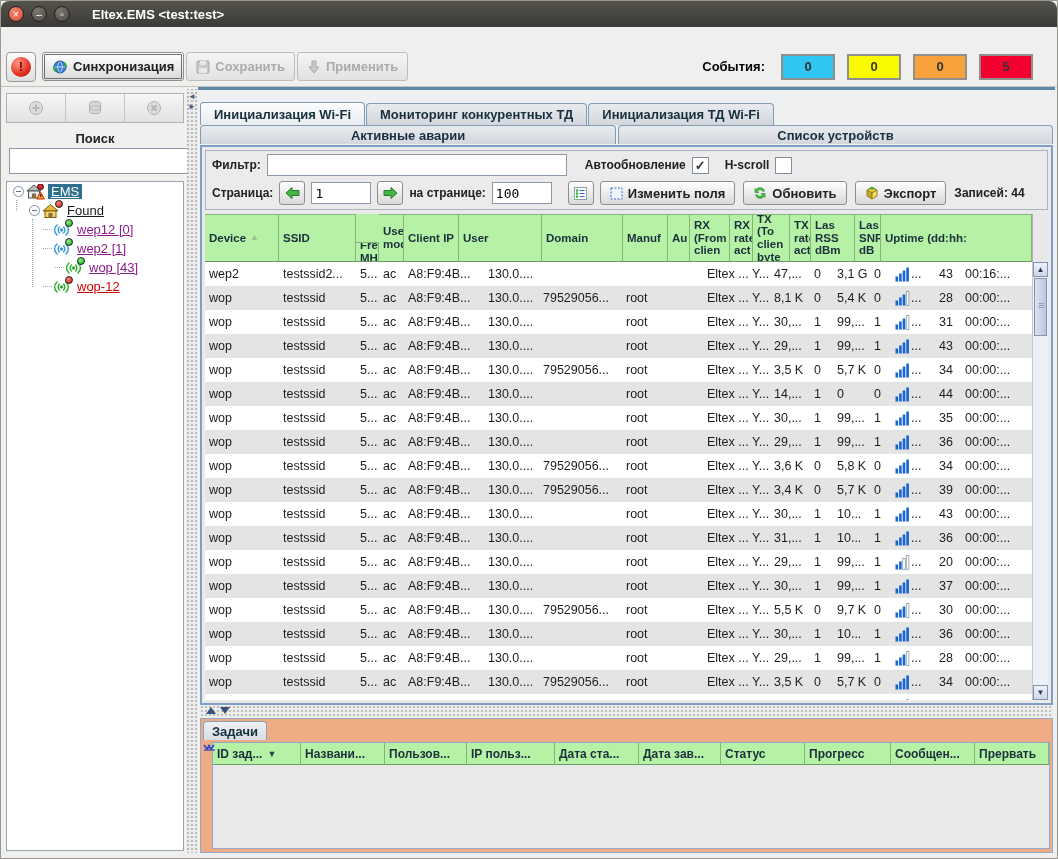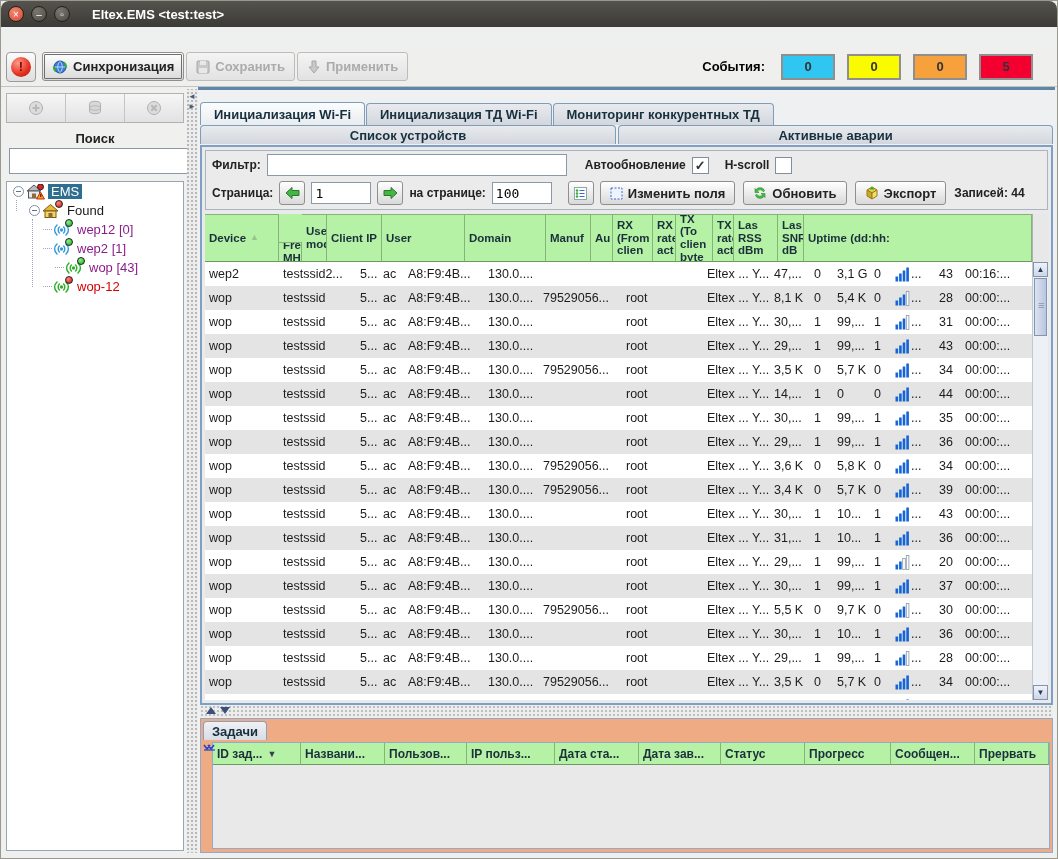--- a/index.html
+++ b/index.html
@@ -50,21 +50,21 @@
   .side-tbtn { flex:1; border-right:1px solid #c4c4c4; display:flex; align-items:center; justify-content:center;
     background:linear-gradient(#f6f6f6,#e2e2e2); }
   .side-tbtn:last-child { border-right:none; }
   .search-label { position:absolute; top:42px; left:0; right:0; text-align:center; font-size:13px; font-weight:bold; color:#222; }
   .search-row { position:absolute; top:59px; left:6px; right:4px; height:26px; display:flex; gap:4px; }
   .search-input { flex:1; height:26px; border:1px solid #8a98a8; background:#fff; font-size:13px; padding:0 4px; font-family:inherit; }
   .q-btn { width:26px; height:26px; border:1px solid #8f8f8f; background:linear-gradient(#fff,#d9d9d9);
     font-weight:bold; font-size:13px; border-radius:3px; font-family:inherit; }
   .tree-box { position:absolute; left:3px; top:92px; right:3px; bottom:2px; background:#ffffff; border:1px solid #98a6b4; overflow:hidden; }
   .tree-row { height:19px; display:flex; align-items:center; font-size:13px; white-space:nowrap; position:relative; }
-  .tree-label { padding:0 3px; }
+  .tree-label { padding:0 3px;text-decoration:underline; }
   .tree-label.selected { background:#2e6e8e; color:#fff; }
   .tree-handle { width:11px; height:11px; border:1px solid #8090a8; border-radius:50%; display:inline-flex;
     align-items:center; justify-content:center; margin:0 2px; flex:none; }
   .tree-handle::after { content:""; width:5px; height:1px; background:#607088; }
   .node-icon { position:relative; width:19px; height:16px; flex:none; margin-right:3px; }
   .badge { position:absolute; right:-2px; top:-3px; width:8px; height:8px; border-radius:50%; border:1px solid #222; }
   .badge.green { background:radial-gradient(circle at 35% 30%, #8af08a, #14b014); }
   .badge.red { background:radial-gradient(circle at 35% 30%, #ff8a7a, #d01010); }
   .vline { position:absolute; border-left:1px dotted #9aa8c0; width:0; }
   .stub { width:9px; height:0; border-top:1px dotted #9aa8c0; flex:none; }
@@ -290,26 +290,26 @@
     </div>
 
     <div class="vsplit">
       <span class="arr" style="top:4px;">◄</span>
       <span class="arr" style="top:14px;">►</span>
     </div>
 
     <div class="content">
       <div class="tabs-r1" id="tabsR1">
           <div class="tab sel">Инициализация Wi-Fi</div>
+          <div class="tab">Мониторинг конкурентных ТД</div>
           <div class="tab">Инициализация ТД Wi-Fi</div>
-          <div class="tab">Мониторинг конкурентных ТД</div>
         </div>
       <div class="tabs-r2" id="tabsR2">
+          <div class="tab">Активные аварии</div>
           <div class="tab">Список устройств</div>
-          <div class="tab">Активные аварии</div>
         </div>
 
       <div class="panel">
         <div class="filterbox">
           <div class="frow">
             <span class="flabel">Фильтр:</span>
             <input class="filter-input" value="" style="">
             <span style="width:6px"></span>
             <span class="flabel">Автообновление</span>
             <span class="cb" id="cbAuto">✓</span>
@@ -364,20 +364,21 @@
                 </svg>
               <span>Экспорт</span>
             </button>
             <span class="flabel">Записей: 44</span>
           </div>
         </div>
 
         <div class="tablewrap">
           <div class="thead" id="thead">
               <div class="th" style="width: 74px;">Device<span class="sort-asc">▲</span></div>
+              <div class="th" style="width: 77px;">SSID</div>
               <div class="th" style="width: 23px; margin-top: 28px;">Fre MH</div>
               <div class="th" style="width: 25px;">User mod</div>
               <div class="th" style="width: 55px;">Client IP</div>
               <div class="th" style="width: 83px;">User</div>
               <div class="th" style="width: 81px;">Domain</div>
               <div class="th" style="width: 45px;">Manuf</div>
               <div class="th" style="width: 22px;">Au</div>
               <div class="th" style="width: 40px;">RX (From clien</div>
               <div class="th" style="width: 23px;">RX rate act</div>
               <div class="th" style="width: 37px;">TX (To clien byte</div>

